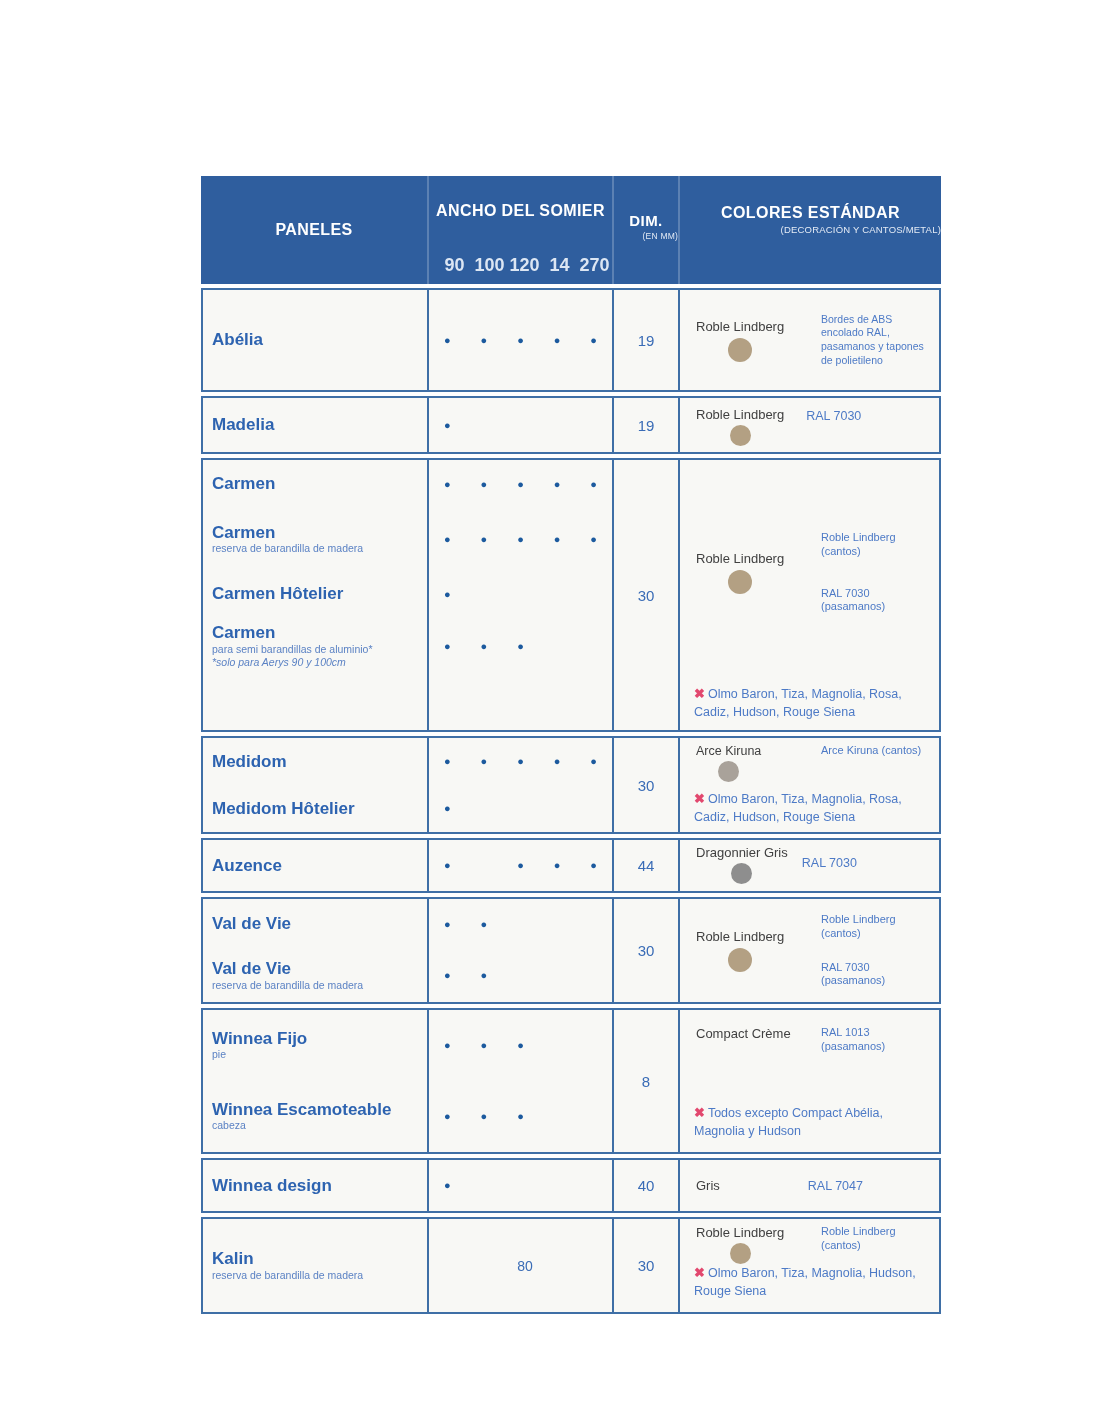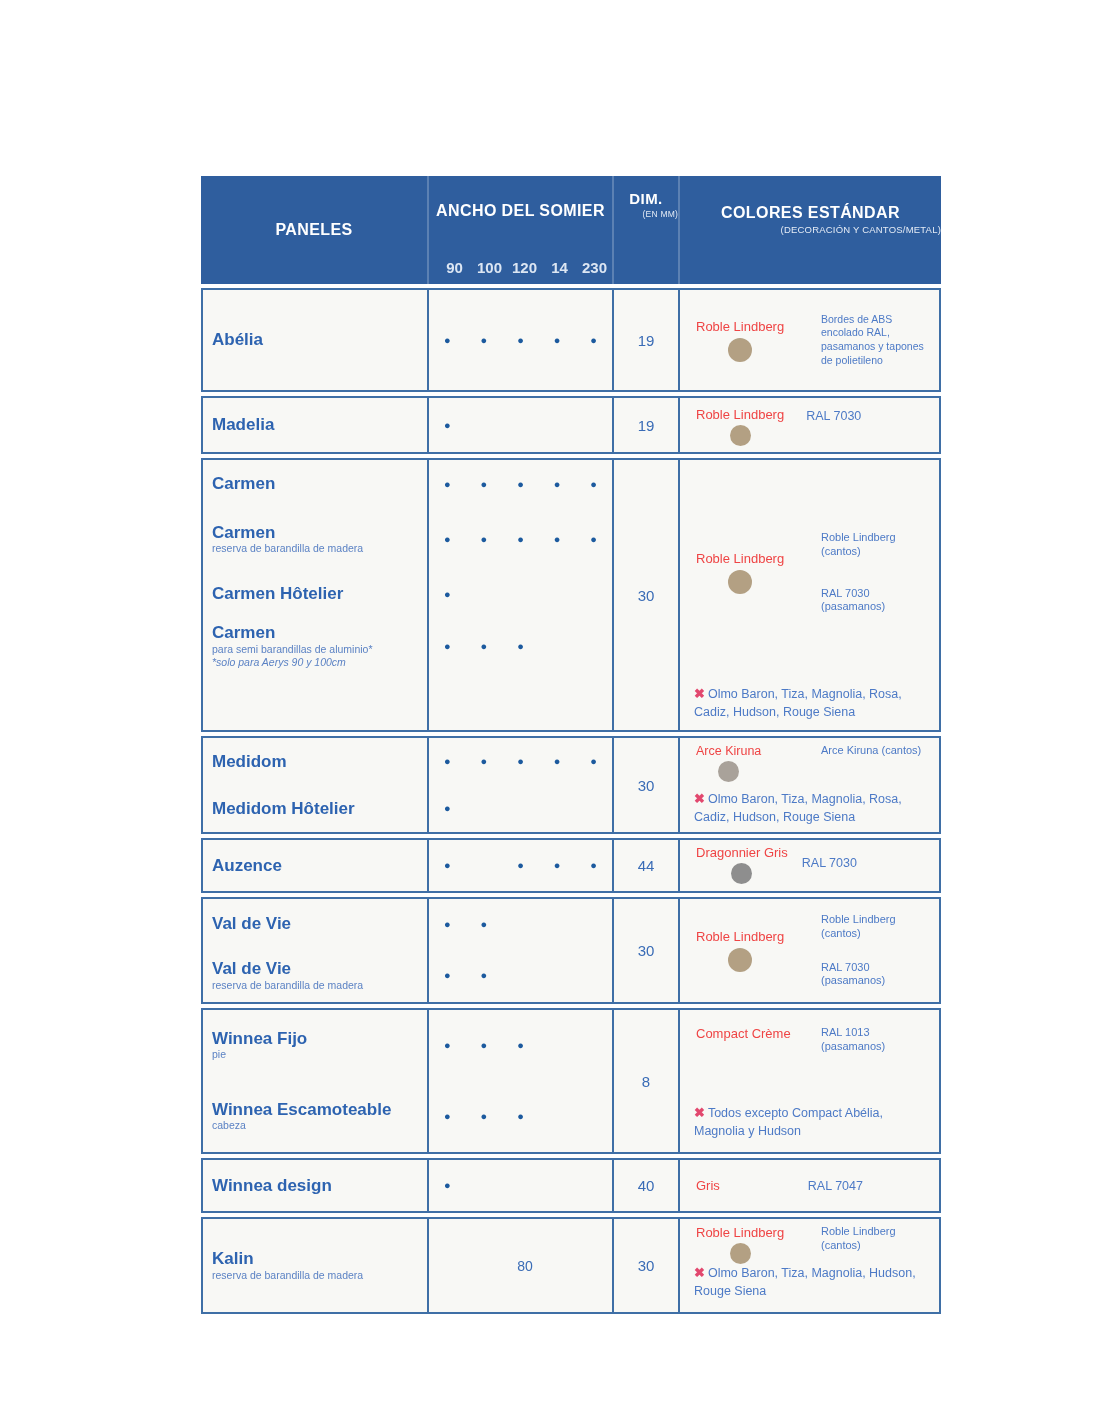--- a/index.html
+++ b/index.html
@@ -8,22 +8,22 @@
 
   .spec-table { position: absolute; left: 201px; top: 176px; width: 740px; display: flex; flex-direction: column; gap: 4px; }
 
   
   .thead { background: #2f5e9e; display: grid; grid-template-columns: 226px 185px 66px 263px; height: 108px; }
   .hcell { position: relative; color: #ffffff; display: flex; flex-direction: column; }
   .hcell + .hcell { border-left: 2px solid rgba(255,255,255,0.22); }
   .h-paneles { justify-content: center; align-items: center; }
   .htitle { font-weight: bold; font-size: 16px; letter-spacing: 0.4px; text-align: center; }
   .h-ancho .htitle { margin-top: 26px; }
-  .hwidths { margin-top: auto; margin-bottom: 8px; display: grid; grid-template-columns: repeat(5, 1fr); justify-items: center; font-size: 15px; font-weight: bold; color: #dce6f3; padding-left: 8px; }
-  .h-dim .htitle { margin-top: 14px; font-size: 15px; }
+  .hwidths { margin-top: auto; margin-bottom: 8px; display: grid; grid-template-columns: repeat(5, 1fr); justify-items: center; font-size: 18px; font-weight: bold; color: #dce6f3; padding-left: 8px; }
+  .h-dim .htitle { margin-top: 36px; font-size: 15px; }
   .hsub { font-size: 8.5px; text-align: right; margin-top: 2px; color: #e4ebf5; letter-spacing: 0.2px; }
   .h-colores .htitle { margin-top: 28px; font-size: 16px; }
   .h-colores .hsub { font-size: 9.5px; }
 
   
   .trow { background: #f8f8f5; border: 2px solid #3f6fa6; display: grid; grid-template-columns: 224px 185px 66px 1fr; }
   .cell + .cell { border-left: 2px solid #3f6fa6; }
 
   .panel-cell { display: flex; flex-direction: column; justify-content: center; }
   .subrow { display: flex; flex-direction: column; justify-content: center; padding-left: 9px; }
@@ -35,21 +35,21 @@
   .dots-row { display: grid; grid-template-columns: repeat(5, 1fr); align-items: center; justify-items: center; padding-left: 0; }
   .dot { font-size: 11px; color: #1c5a9e; line-height: 1; }
   .width-num { font-size: 14px; color: #3a6cb6; }
   .center-line { display: flex; align-items: center; justify-content: center; flex-direction: row; }
 
   .dim-cell { display: flex; align-items: center; justify-content: center; font-size: 15px; color: #3a6cb6; }
 
   .colores-cell { display: flex; flex-direction: column; font-size: 13px; color: #4d7ac6; overflow: hidden; }
   .row-line { display: flex; }
   .main-block { display: flex; flex-direction: column; align-items: center; }
-  .cmain { font-size: 13px; color: #ef4444; white-space: nowrap; }
+  .cmain { font-size: 13px; color: #404040; white-space: nowrap; }
   .swatch { width: 24px; height: 24px; border-radius: 50%; margin-top: 4px; }
   .swatch.sm { width: 21px; height: 21px; margin-top: 3px; }
   .right-col { display: flex; flex-direction: column; font-size: 11px; line-height: 1.25; width: 112px; margin-left: auto; margin-right: 6px; }
   .cral { font-size: 12.5px; }
   .side-note { width: 112px; margin-left: auto; margin-right: 6px; font-size: 10.5px; line-height: 1.3; }
   .x-note { font-size: 12.5px; line-height: 1.4; padding: 0 4px 9px 14px; }
   .x-icon { color: #e2486e; font-weight: bold; font-size: 13px; margin-right: 3px; }
 </style>
 </head>
 <body>
@@ -61,21 +61,21 @@
       <div class="hcell h-paneles">
         <span class="htitle">PANELES</span>
       </div>
       <div class="hcell h-ancho">
         <span class="htitle">ANCHO DEL SOMIER</span>
         <div class="hwidths">
           <span>90</span>
           <span>100</span>
           <span>120</span>
           <span>14</span>
-          <span>230</span>
+          <span>270</span>
         </div>
       </div>
       <div class="hcell h-dim">
         <span class="htitle" style="text-align:center">DIM.</span>
         <span class="hsub">(EN MM)</span>
       </div>
       <div class="hcell h-colores">
         <span class="htitle">COLORES ESTÁNDAR</span>
         <span class="hsub">(DECORACIÓN Y CANTOS/METAL)</span>
       </div>

